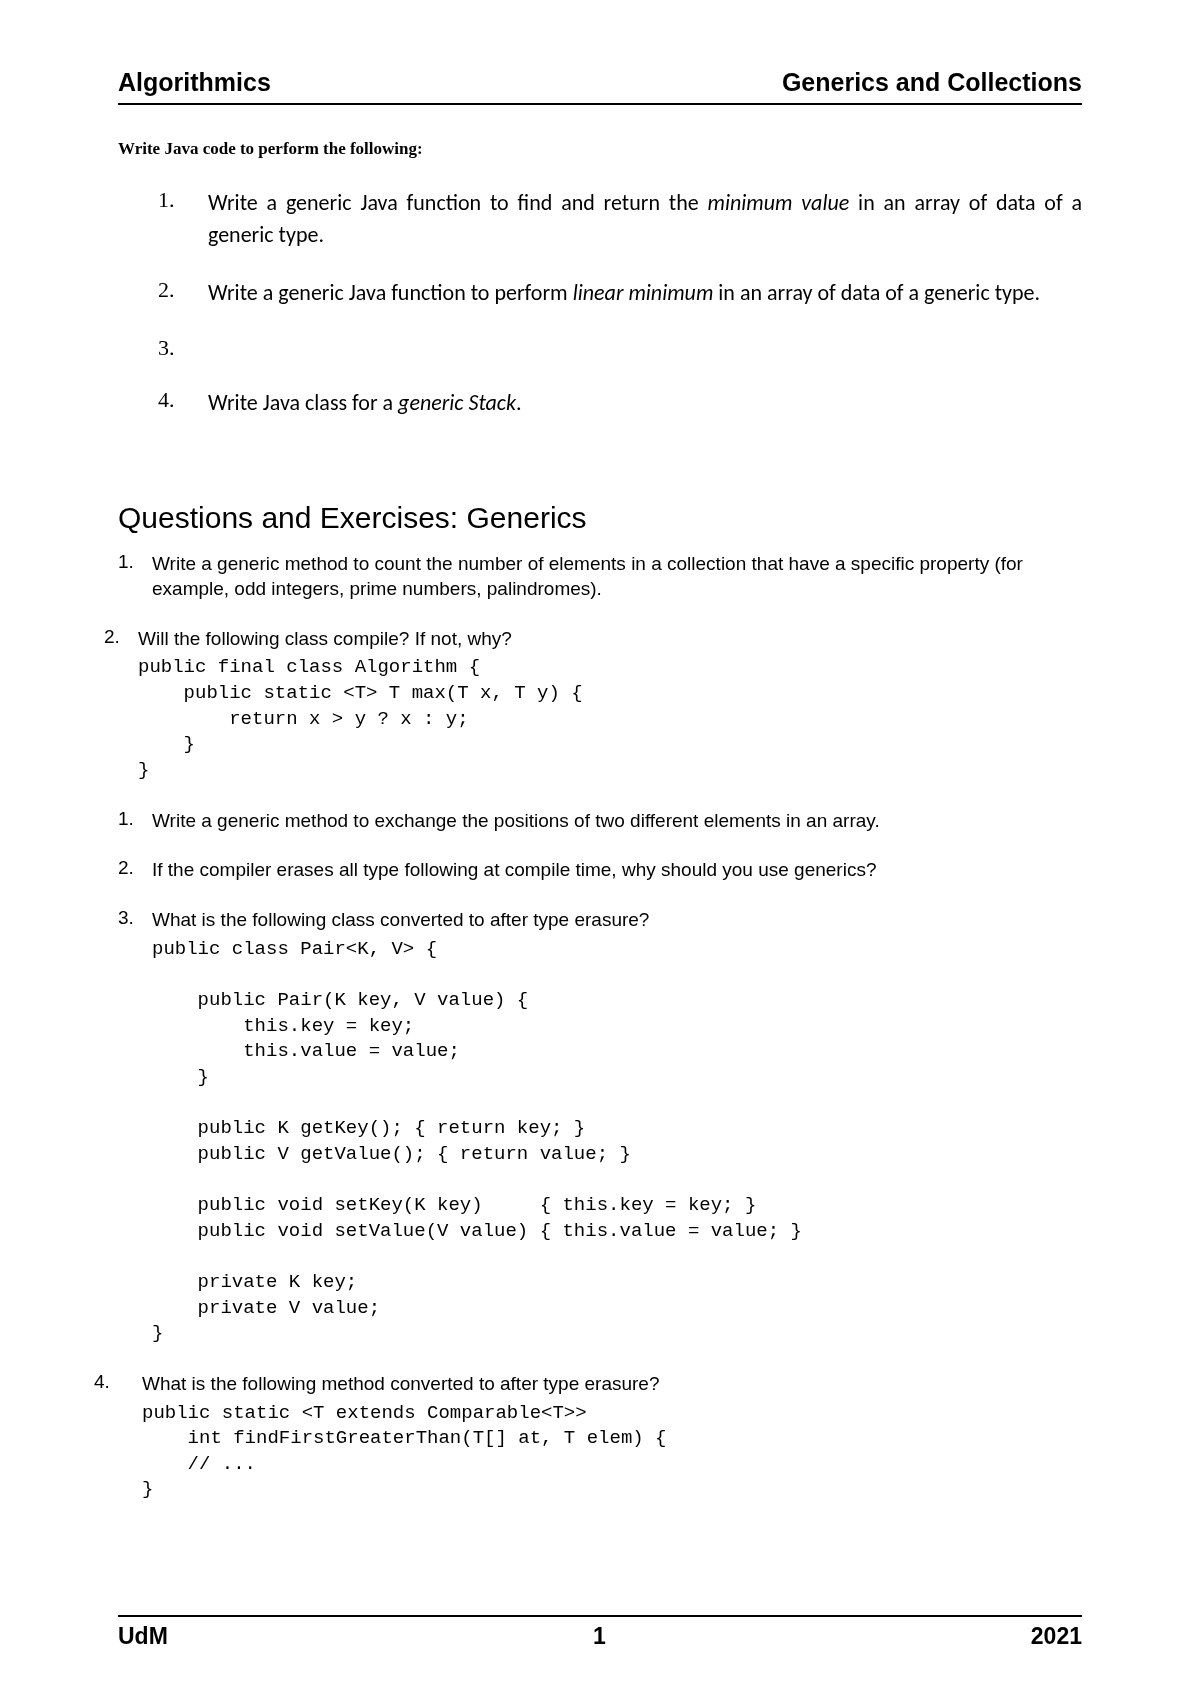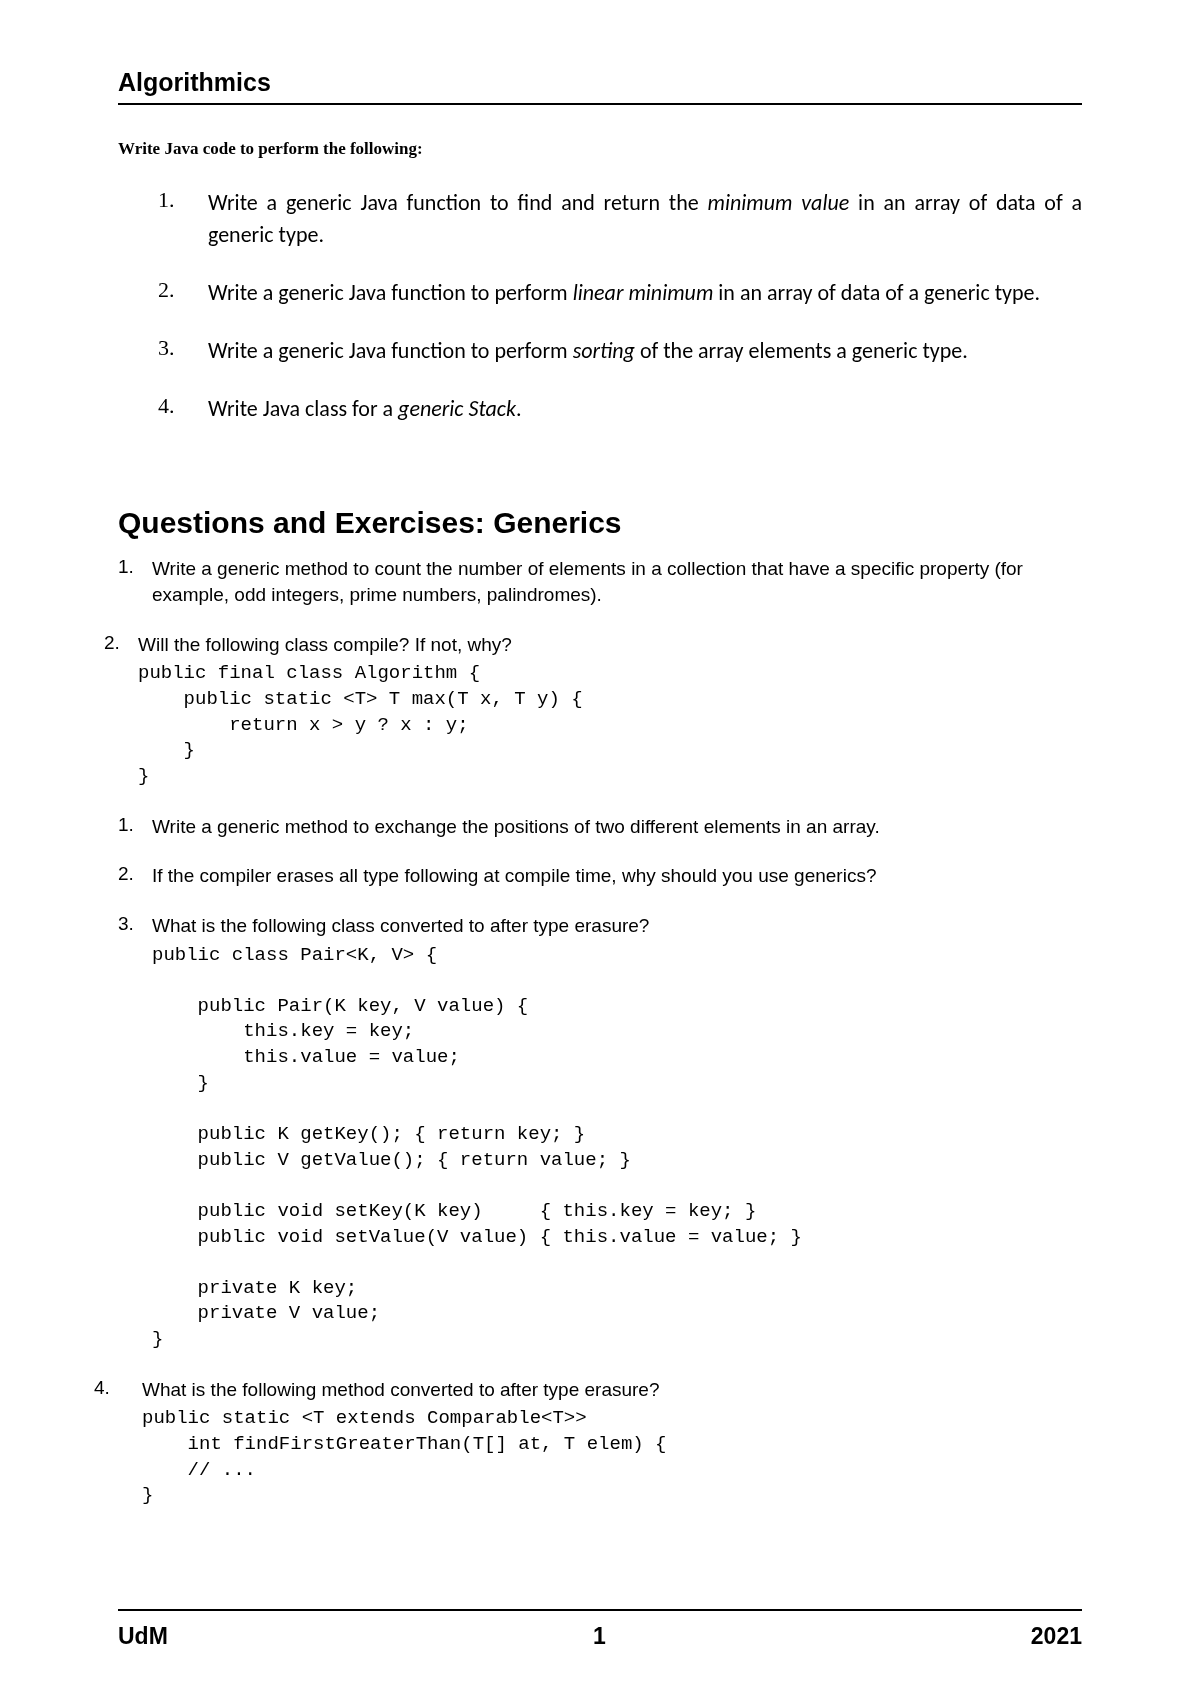--- a/index.html
+++ b/index.html
@@ -52,21 +52,21 @@
     font-family: Calibri, Arial, sans-serif;
     font-size: 22px;
     line-height: 1.45;
   }
   .task-text .em {
     font-style: italic;
   }
   h2.section-title {
     font-family: Arial, Helvetica, sans-serif;
     font-size: 30px;
-    font-weight: bold;
+    font-weight: normal;
     margin-top: 82px;
     margin-bottom: 16px;
   }
   .adapted {
     font-family: Arial, Helvetica, sans-serif;
     font-size: 18.5px;
     margin-bottom: 30px;
   }
   .qlist {
     font-family: Arial, Helvetica, sans-serif;
@@ -94,51 +94,51 @@
   }
   .q-item-neg {
     margin-left: -24px;
   }
   .footer {
     position: absolute;
     left: 110px;
     right: 110px;
     bottom: 55px;
     border-top: 2px solid #000;
-    padding-top: 12px;
+    padding-top: 6px;
     display: flex;
     justify-content: space-between;
     font-family: Verdana, sans-serif;
     font-weight: bold;
     font-size: 23px;
   }
 </style>
 </head>
 <body>
 
 <div class="page">
 
   <div class="header">
     <span>Algorithmics</span>
+    <span>Generics and Collections</span>
   </div>
 
   <div class="intro">Write Java code to perform the following:</div>
 
   <div class="tasklist">
     <div class="task-item">
       <div class="task-num">1.</div>
       <div class="task-text"><span>Write a generic Java function to find and return the </span><span class="em">minimum value</span><span> in an array of data of a generic type.</span></div>
     </div>
     <div class="task-item">
       <div class="task-num">2.</div>
       <div class="task-text"><span>Write a generic Java function to perform </span><span class="em">linear minimum</span><span> in an array of data of a generic type.</span></div>
     </div>
     <div class="task-item">
       <div class="task-num">3.</div>
-      <div class="task-text"><span>Write a generic Java function to perform </span><span class="em">sorting</span><span> of the array elements a generic type.</span></div>
     </div>
     <div class="task-item">
       <div class="task-num">4.</div>
       <div class="task-text"><span>Write Java class for a </span><span class="em">generic Stack</span><span>.</span></div>
     </div>
   </div>
 
   <h2 class="section-title">Questions and Exercises: Generics</h2>
 
   <div class="qlist">

